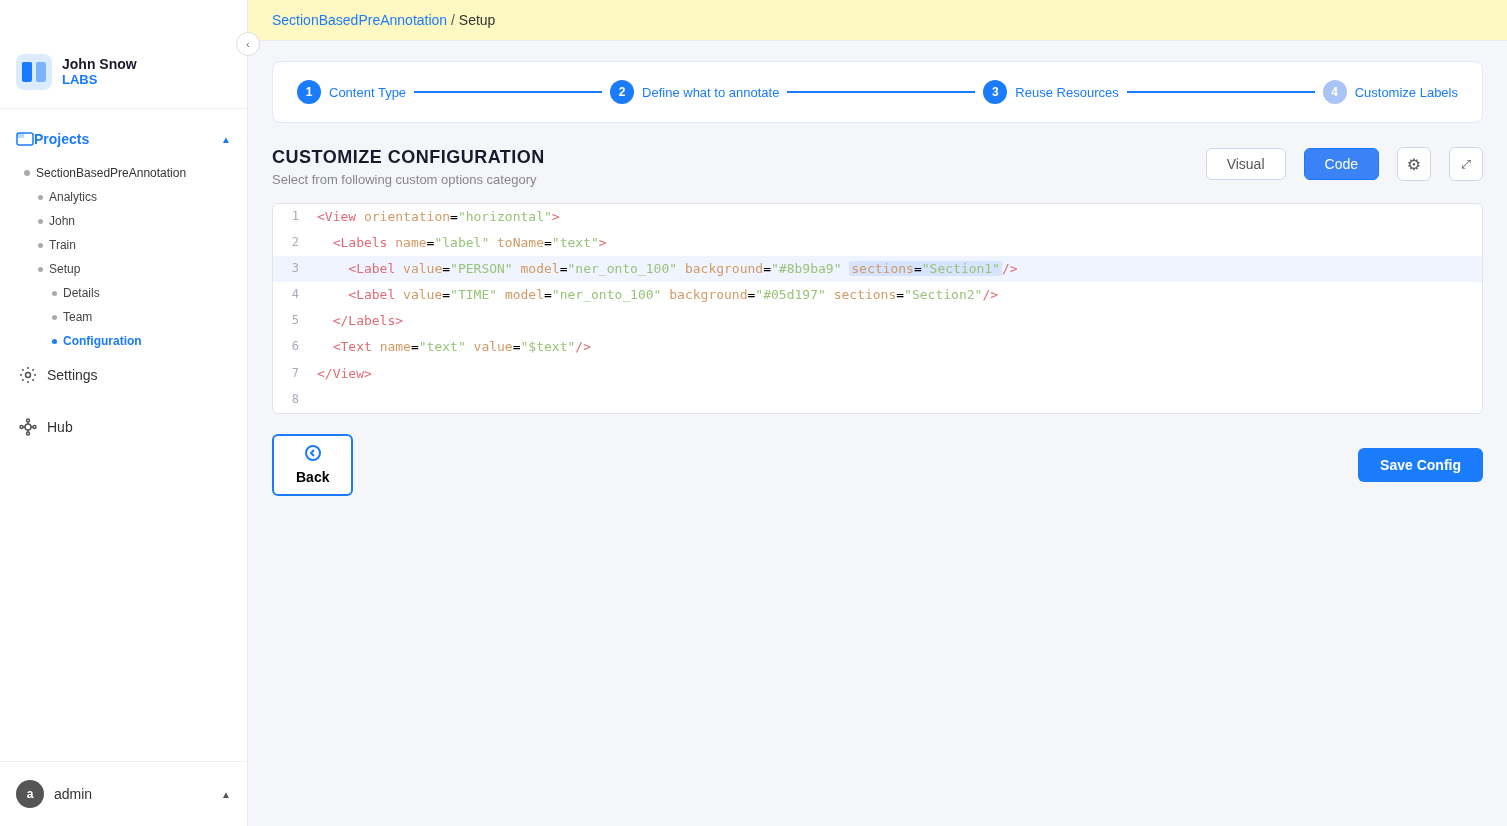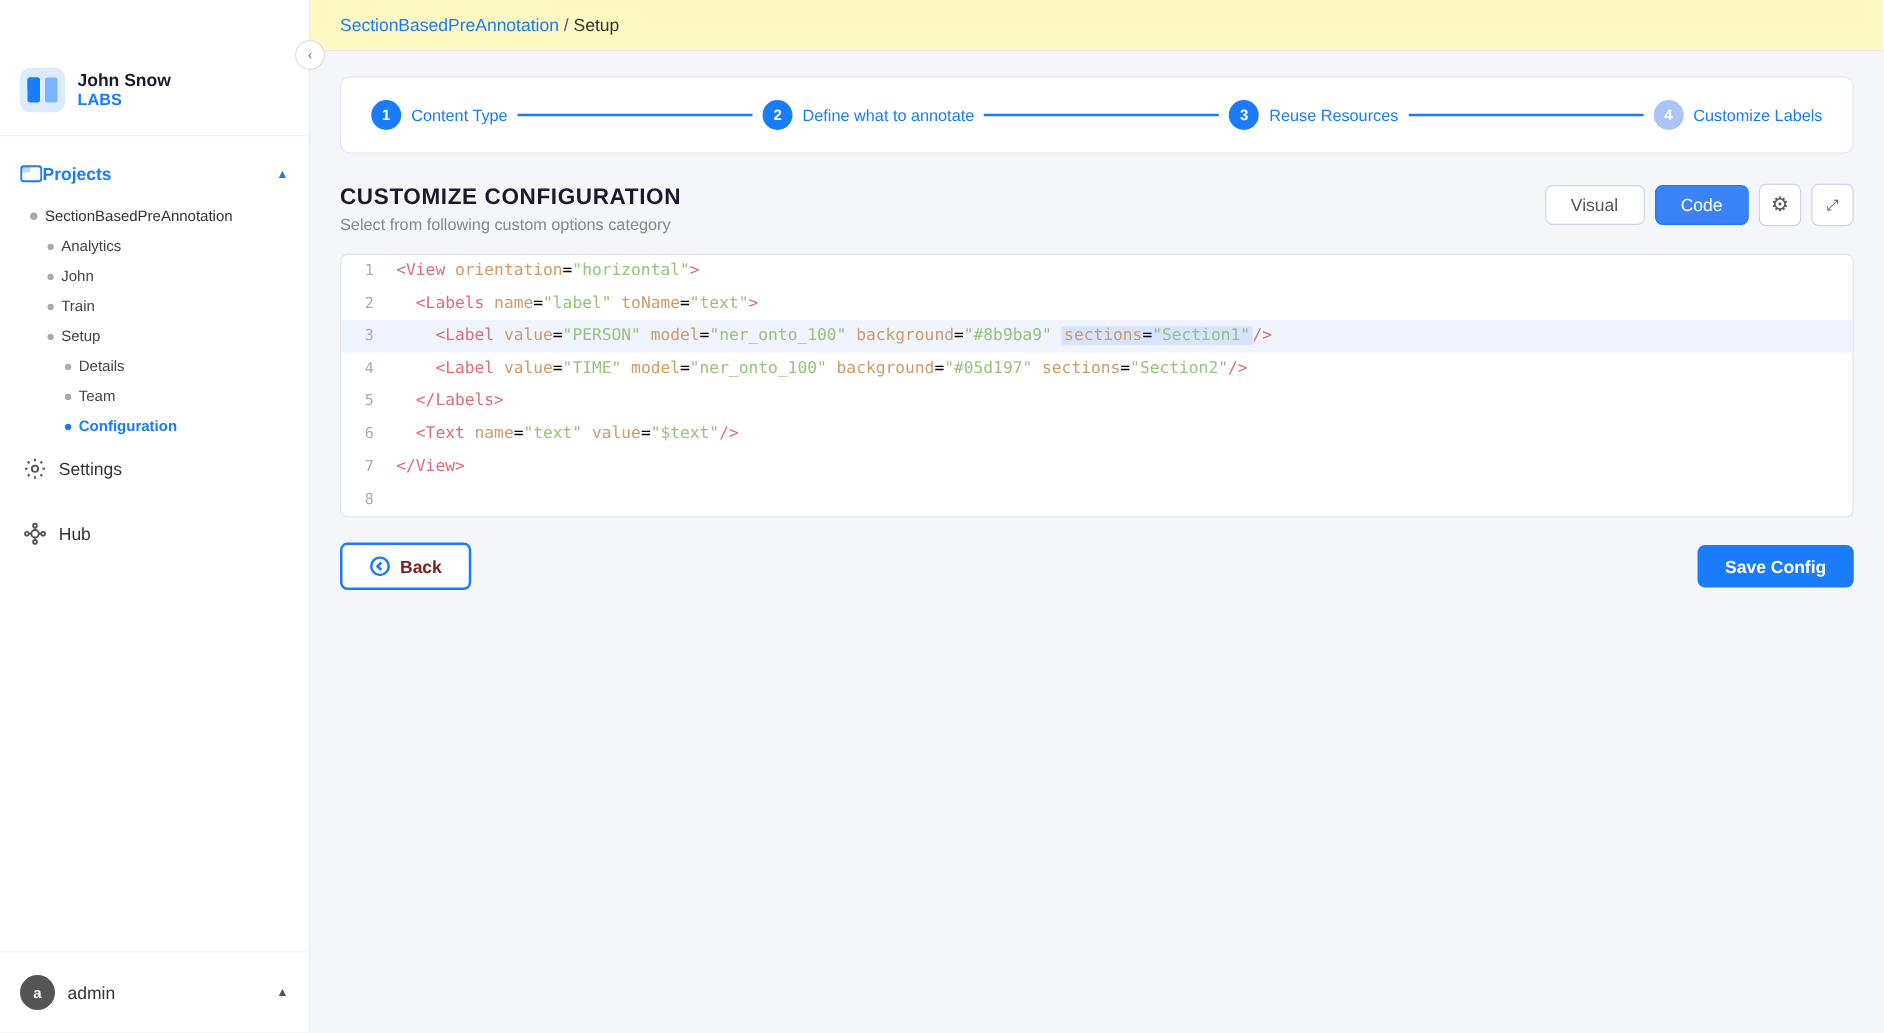--- a/index.html
+++ b/index.html
@@ -210,21 +210,21 @@
       align-items: flex-start;
       justify-content: space-between;
       margin-bottom: 16px;
     }
     .config-title { font-size: 18px; font-weight: 700; color: #1a1a2e; letter-spacing: 0.5px; }
     .config-subtitle { font-size: 13px; color: #888; margin-top: 4px; }
 
     .view-toggle {
       display: flex;
       align-items: center;
-      gap: 8px;
+      gap: 18px;
     }
     .view-btn {
       padding: 7px 20px;
       border-radius: 6px;
       font-size: 14px;
       cursor: pointer;
       border: 1px solid #d0d5e8;
       background: #fff;
       color: #555;
       font-weight: 500;
@@ -292,25 +292,26 @@
       justify-content: space-between;
       padding: 0 0 8px 0;
     }
     .btn-back {
       display: flex;
       align-items: center;
       gap: 8px;
       padding: 9px 22px;
       border: 2px solid #1a7cfa;
       border-radius: 6px;
-      color: #7f1d1d;
+      color: #000000;
       background: #fff;
       font-size: 14px;
       font-weight: 600;
       cursor: pointer;
+      flex-direction: column;
     }
     .btn-save {
       padding: 9px 22px;
       background: #1a7cfa;
       color: #fff;
       border: none;
       border-radius: 6px;
       font-size: 14px;
       font-weight: 600;
       cursor: pointer;

